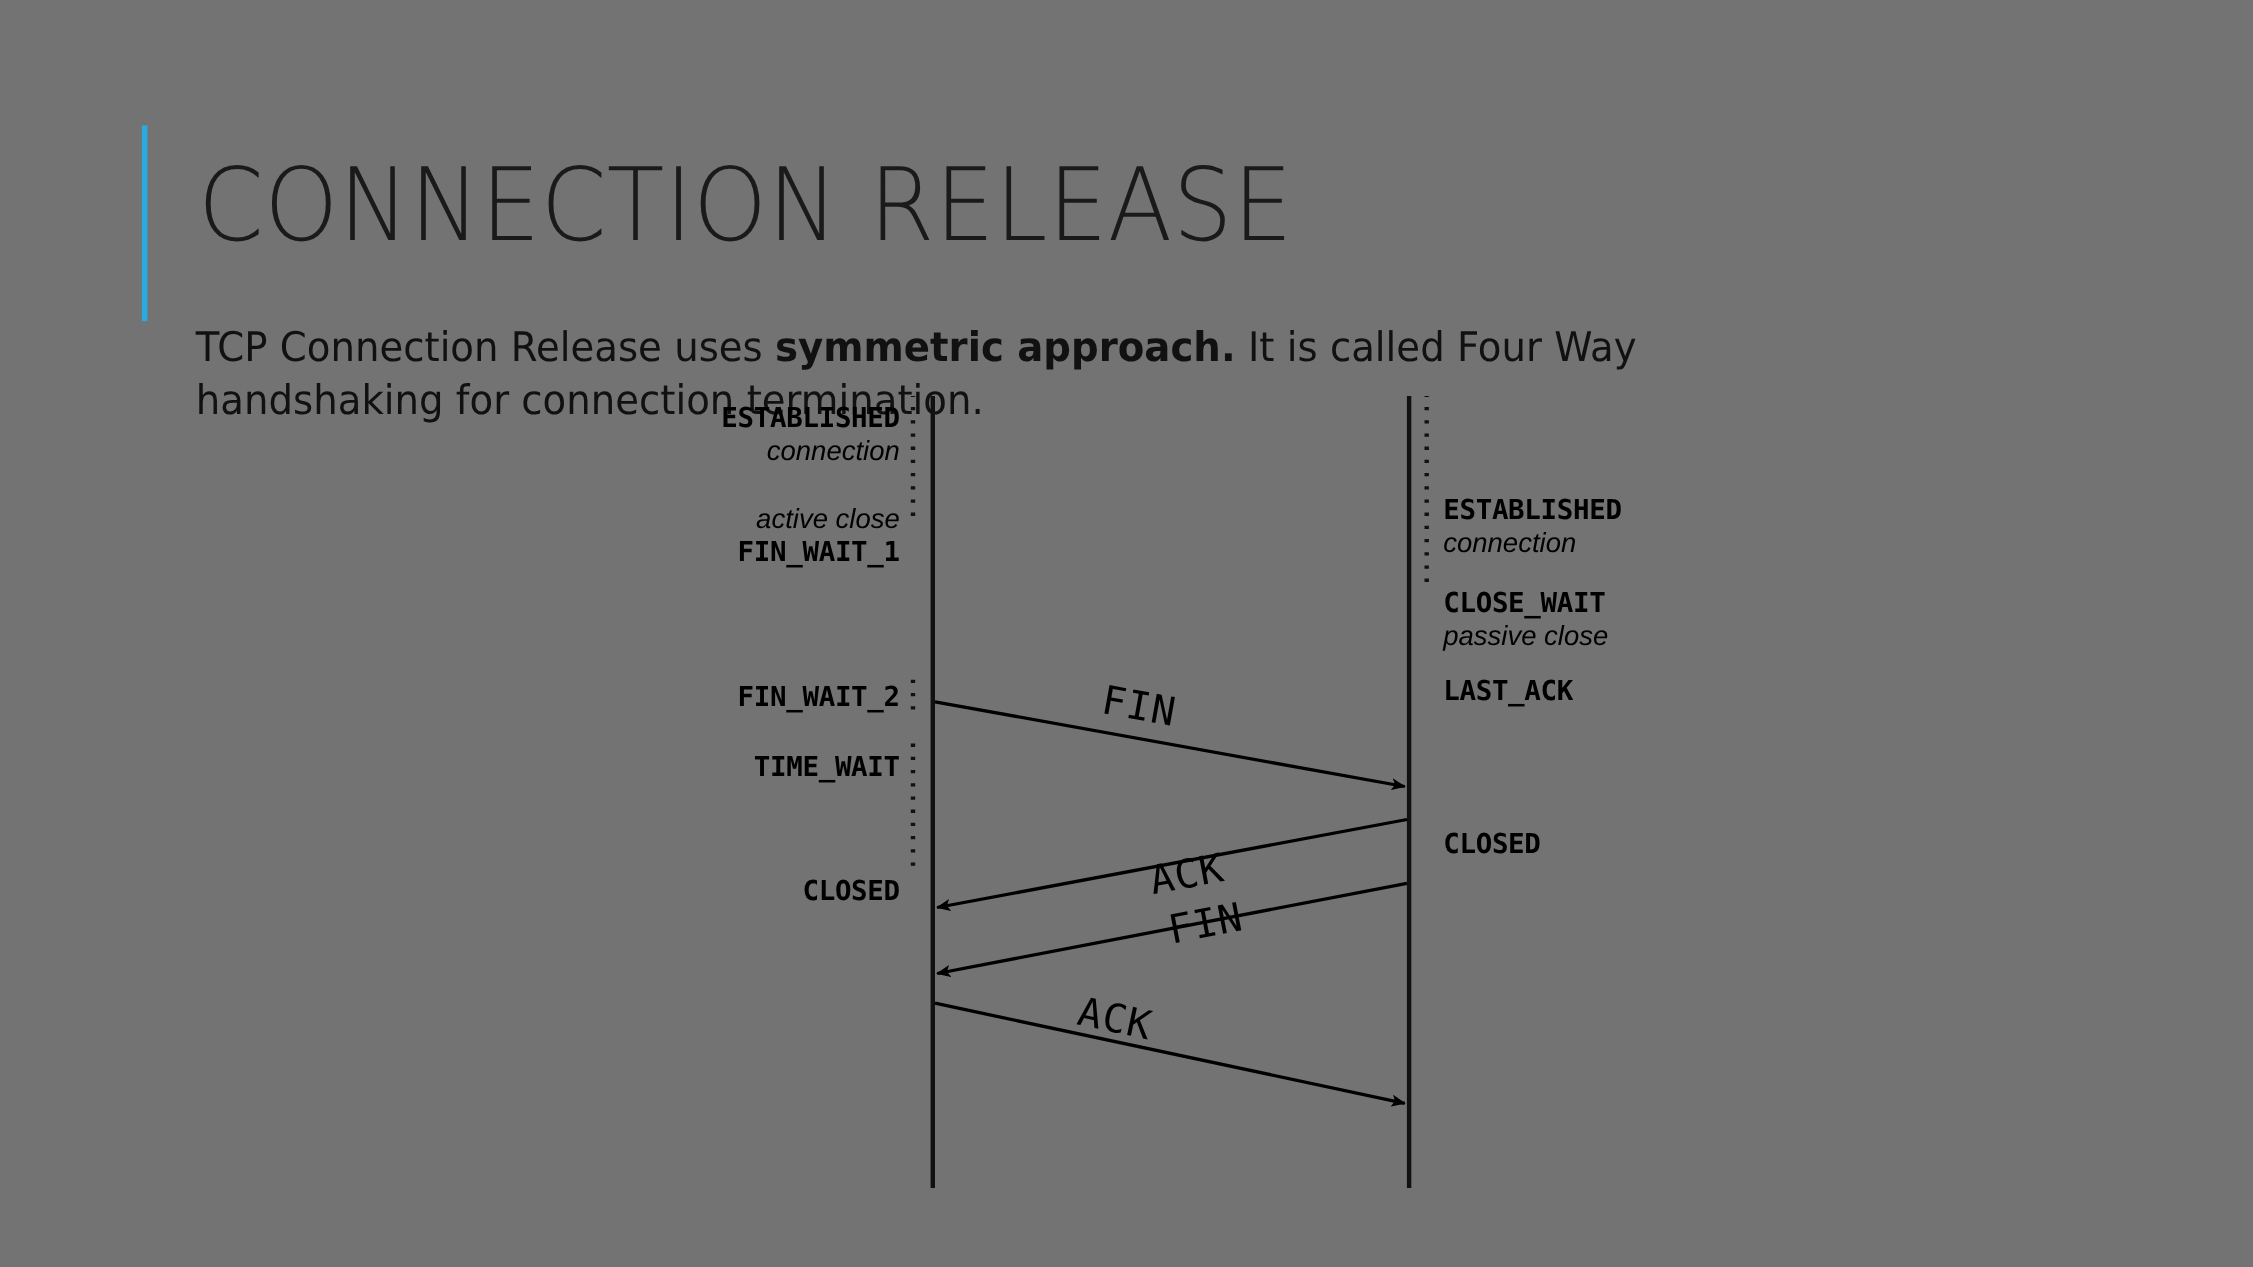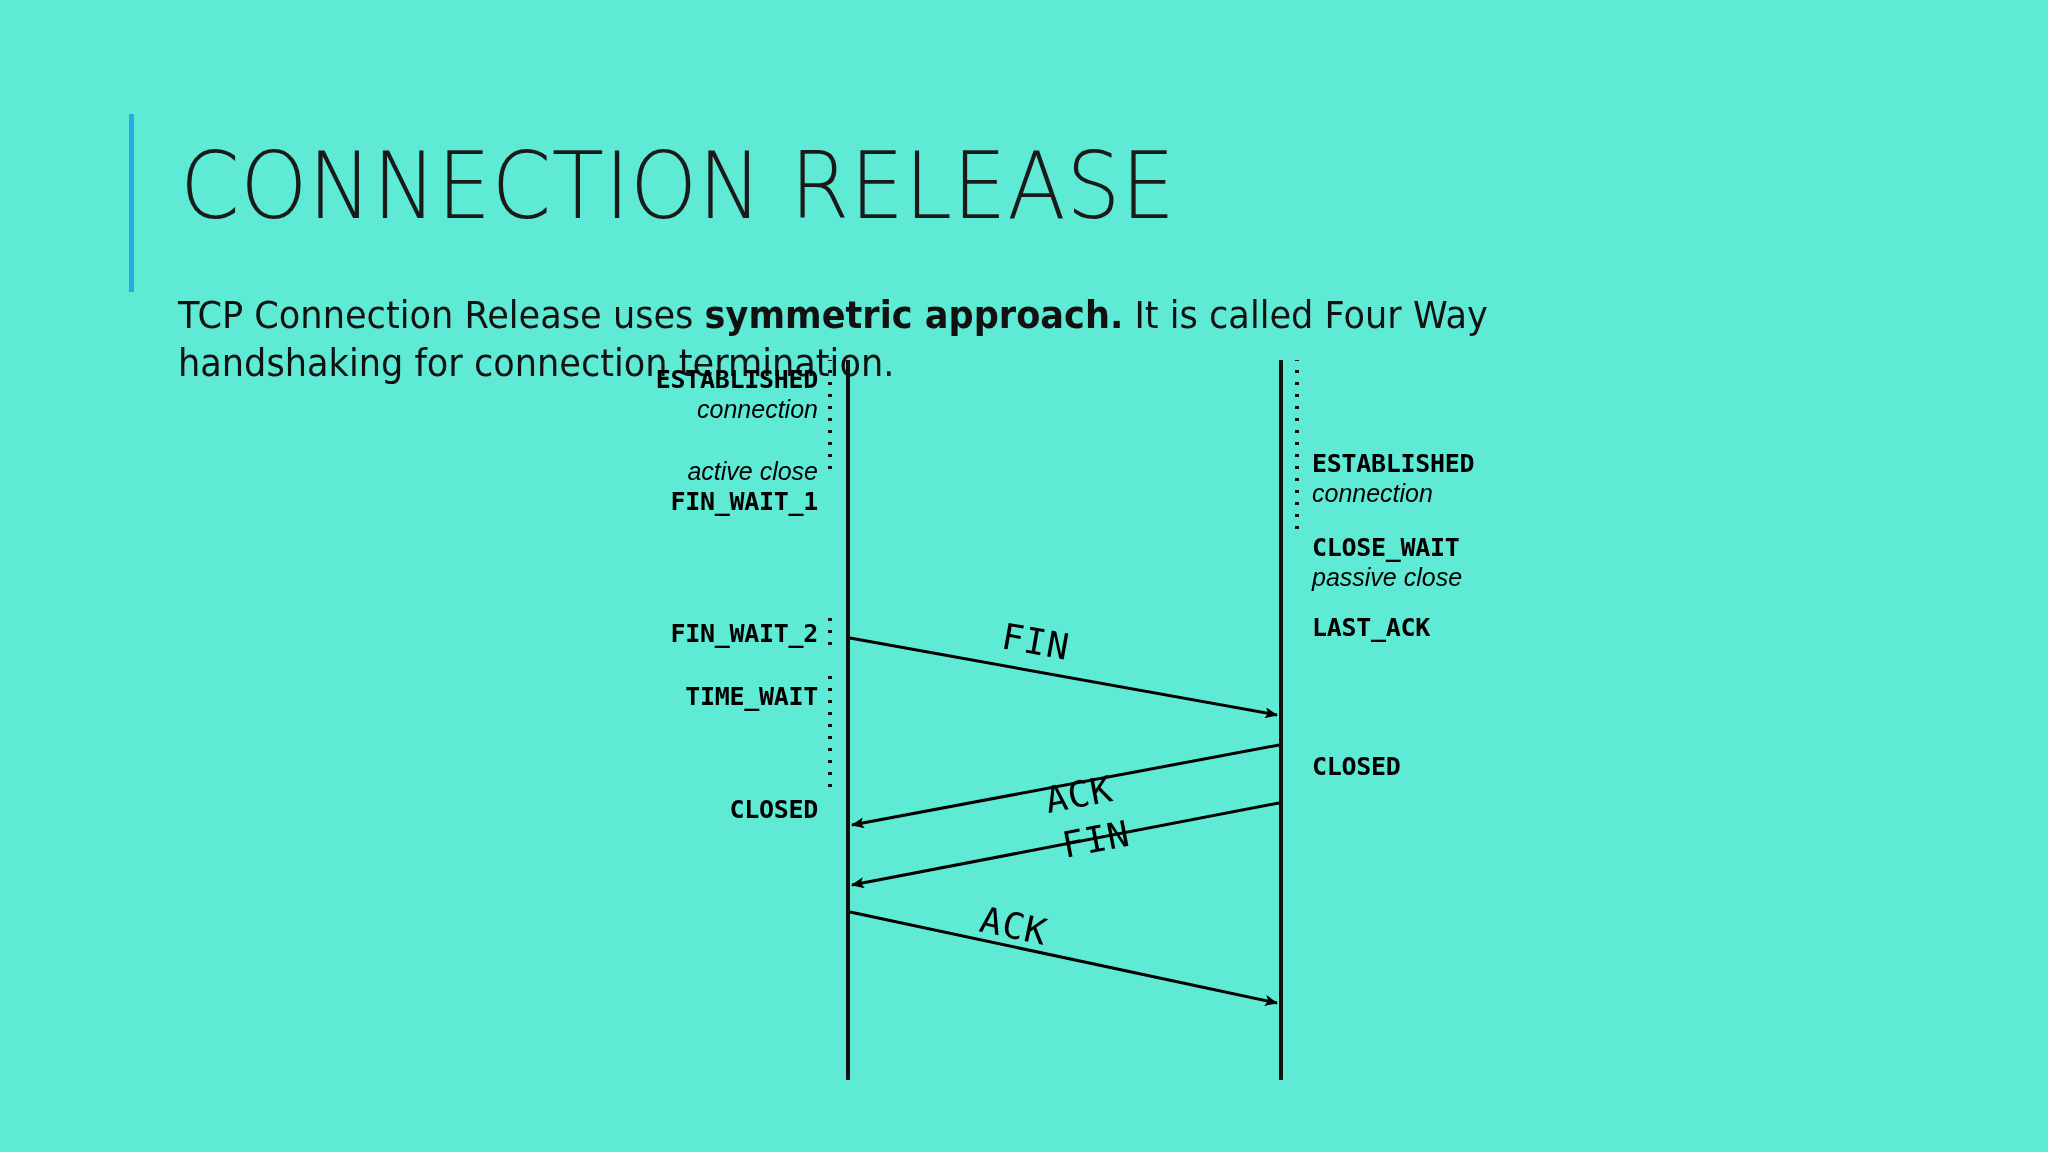--- a/index.html
+++ b/index.html
@@ -8,21 +8,21 @@
   }
   body {
     width: 2048px; height: 1152px;
     position: relative;
     overflow: hidden;
     font-family: "Liberation Sans", sans-serif;
     color: #000000;
   }
 
   
-  #slide { position: absolute; inset: 0; background: #5eead4; }
+  #slide { position: absolute; inset: 0; background: #737373; }
 
   #accent-bar {
     position: absolute;
     left: 129px; top: 114px;
     width: 5px; height: 178px;
     background: #29ABE2;
   }
 
   #page-title {
     position: absolute;

